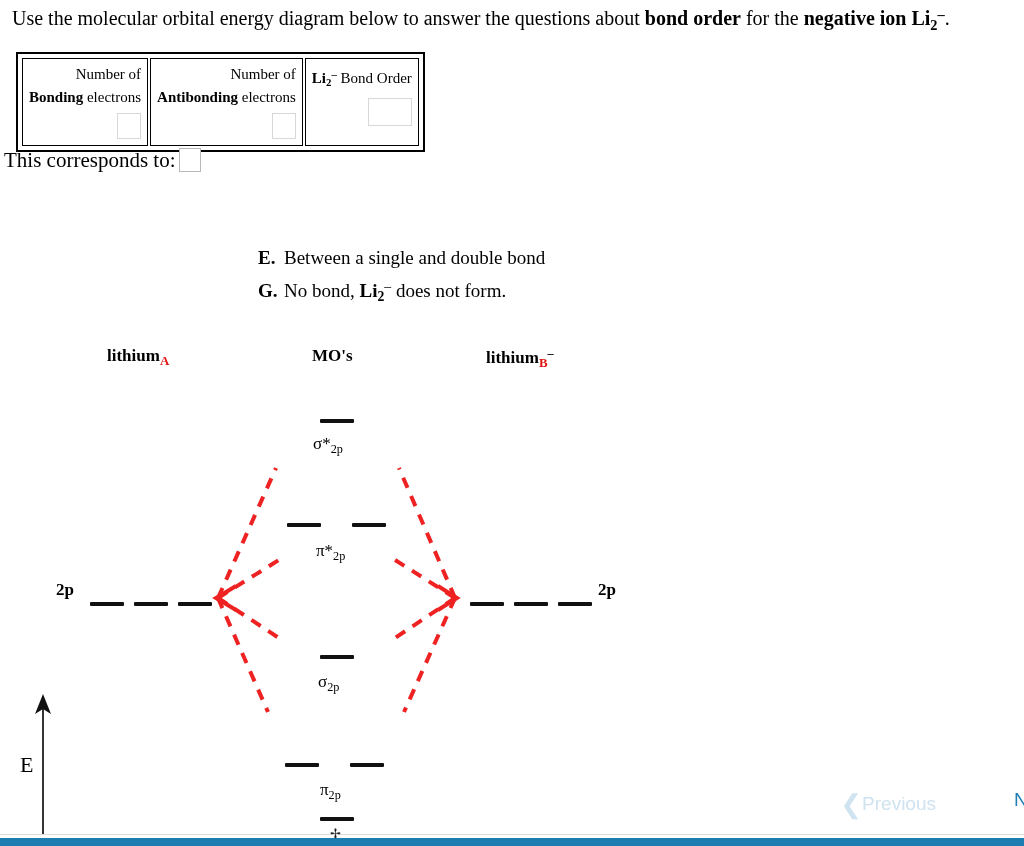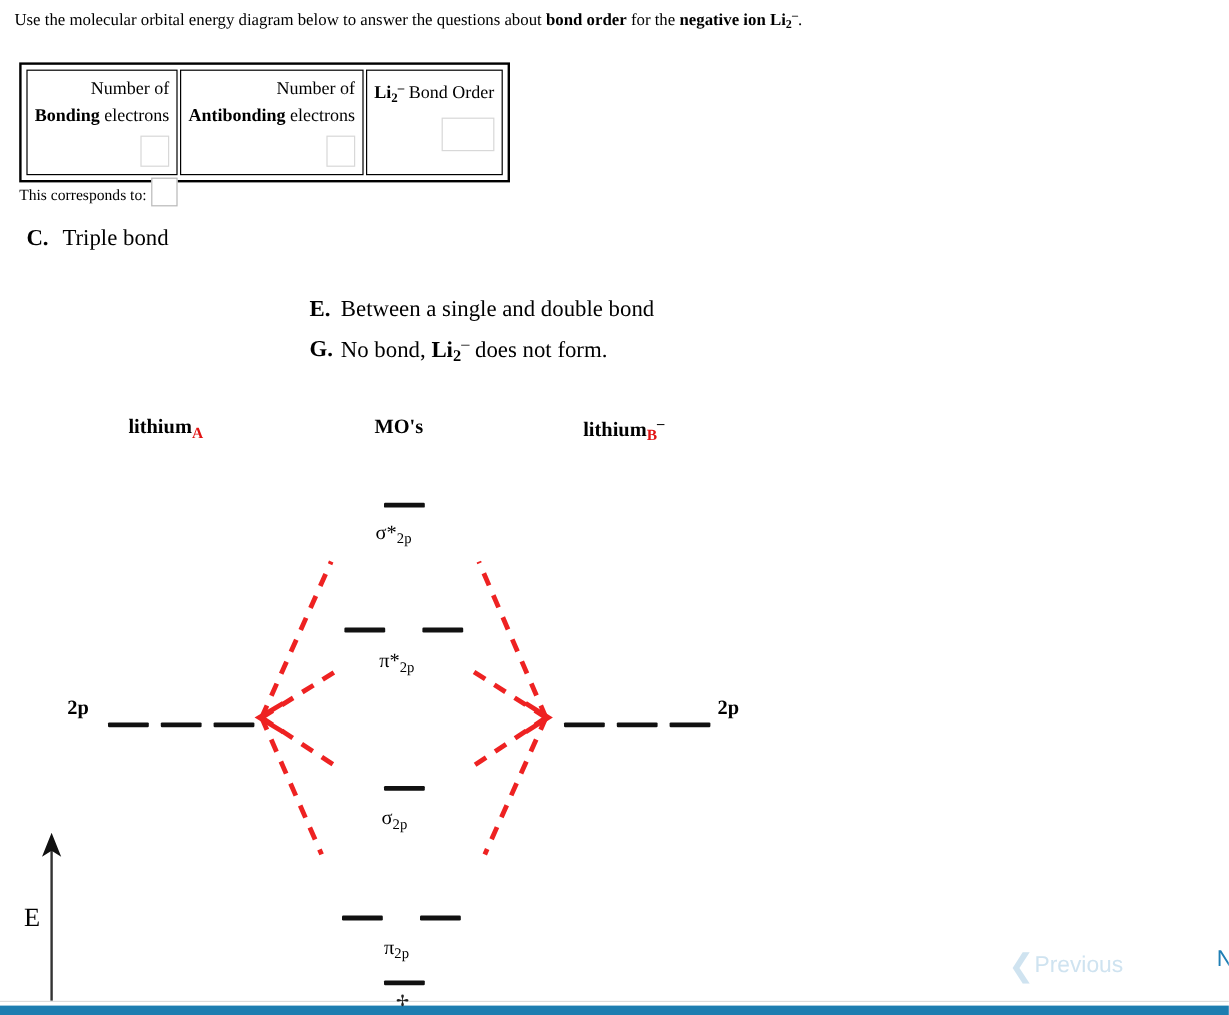--- a/index.html
+++ b/index.html
@@ -15,21 +15,21 @@
     font-family: "Liberation Serif", "DejaVu Serif", serif;
     color: #000000;
   }
 
   
   #prompt {
     position: absolute;
     left: 12px;
     top: 2px;
     width: 1000px;
-    font-size: 14px;
+    font-size: 20px;
     line-height: 24px;
     white-space: nowrap;
   }
   .b { font-weight: bold; }
   sub { font-size: 0.72em; vertical-align: -0.28em; }
   sup { font-size: 0.72em; vertical-align: 0.45em; }
 
   
   #ans-table {
     position: absolute;
@@ -61,23 +61,23 @@
     background: #fff;
     width: 22px;
     height: 24px;
     vertical-align: middle;
   }
   .cell-box.wide { width: 42px; height: 26px; }
 
   
   #corresponds {
     position: absolute;
-    left: 16px;
+    left: 4px;
     top: 148px;
-    font-size: 13px;
+    font-size: 21px;
     line-height: 24px;
     white-space: nowrap;
   }
   #corresponds .inline-box {
     display: inline-block;
     width: 20px;
     height: 22px;
     border: 1px solid #b8b8b8;
     background: #fff;
     vertical-align: -5px;
@@ -241,21 +241,20 @@
     </tr>
   </tbody>
     </table>
 </div>
 
 <div id="corresponds">
   <span>This corresponds to:</span><span class="inline-box"></span>
 </div>
 
 <div class="choices" id="choices-left">
-  <div class="choice"><span class="ltr">C.</span><span>Triple bond</span></div>
 </div>
 
 <div class="choices" id="choices-right">
   <div class="choice"><span class="ltr">E.</span><span>Between a single and double bond</span></div>
   <div class="choice"><span class="ltr">G.</span><span>No bond, </span><span class="b">Li</span><sub class="b">2</sub><sup>–</sup><span> does not form.</span></div>
 </div>
 
 <div id="mo-diagram">
 
   <div class="col-title" style="left:107px; top:16px;"><span>lithium</span><span class="redsub">A</span></div>

